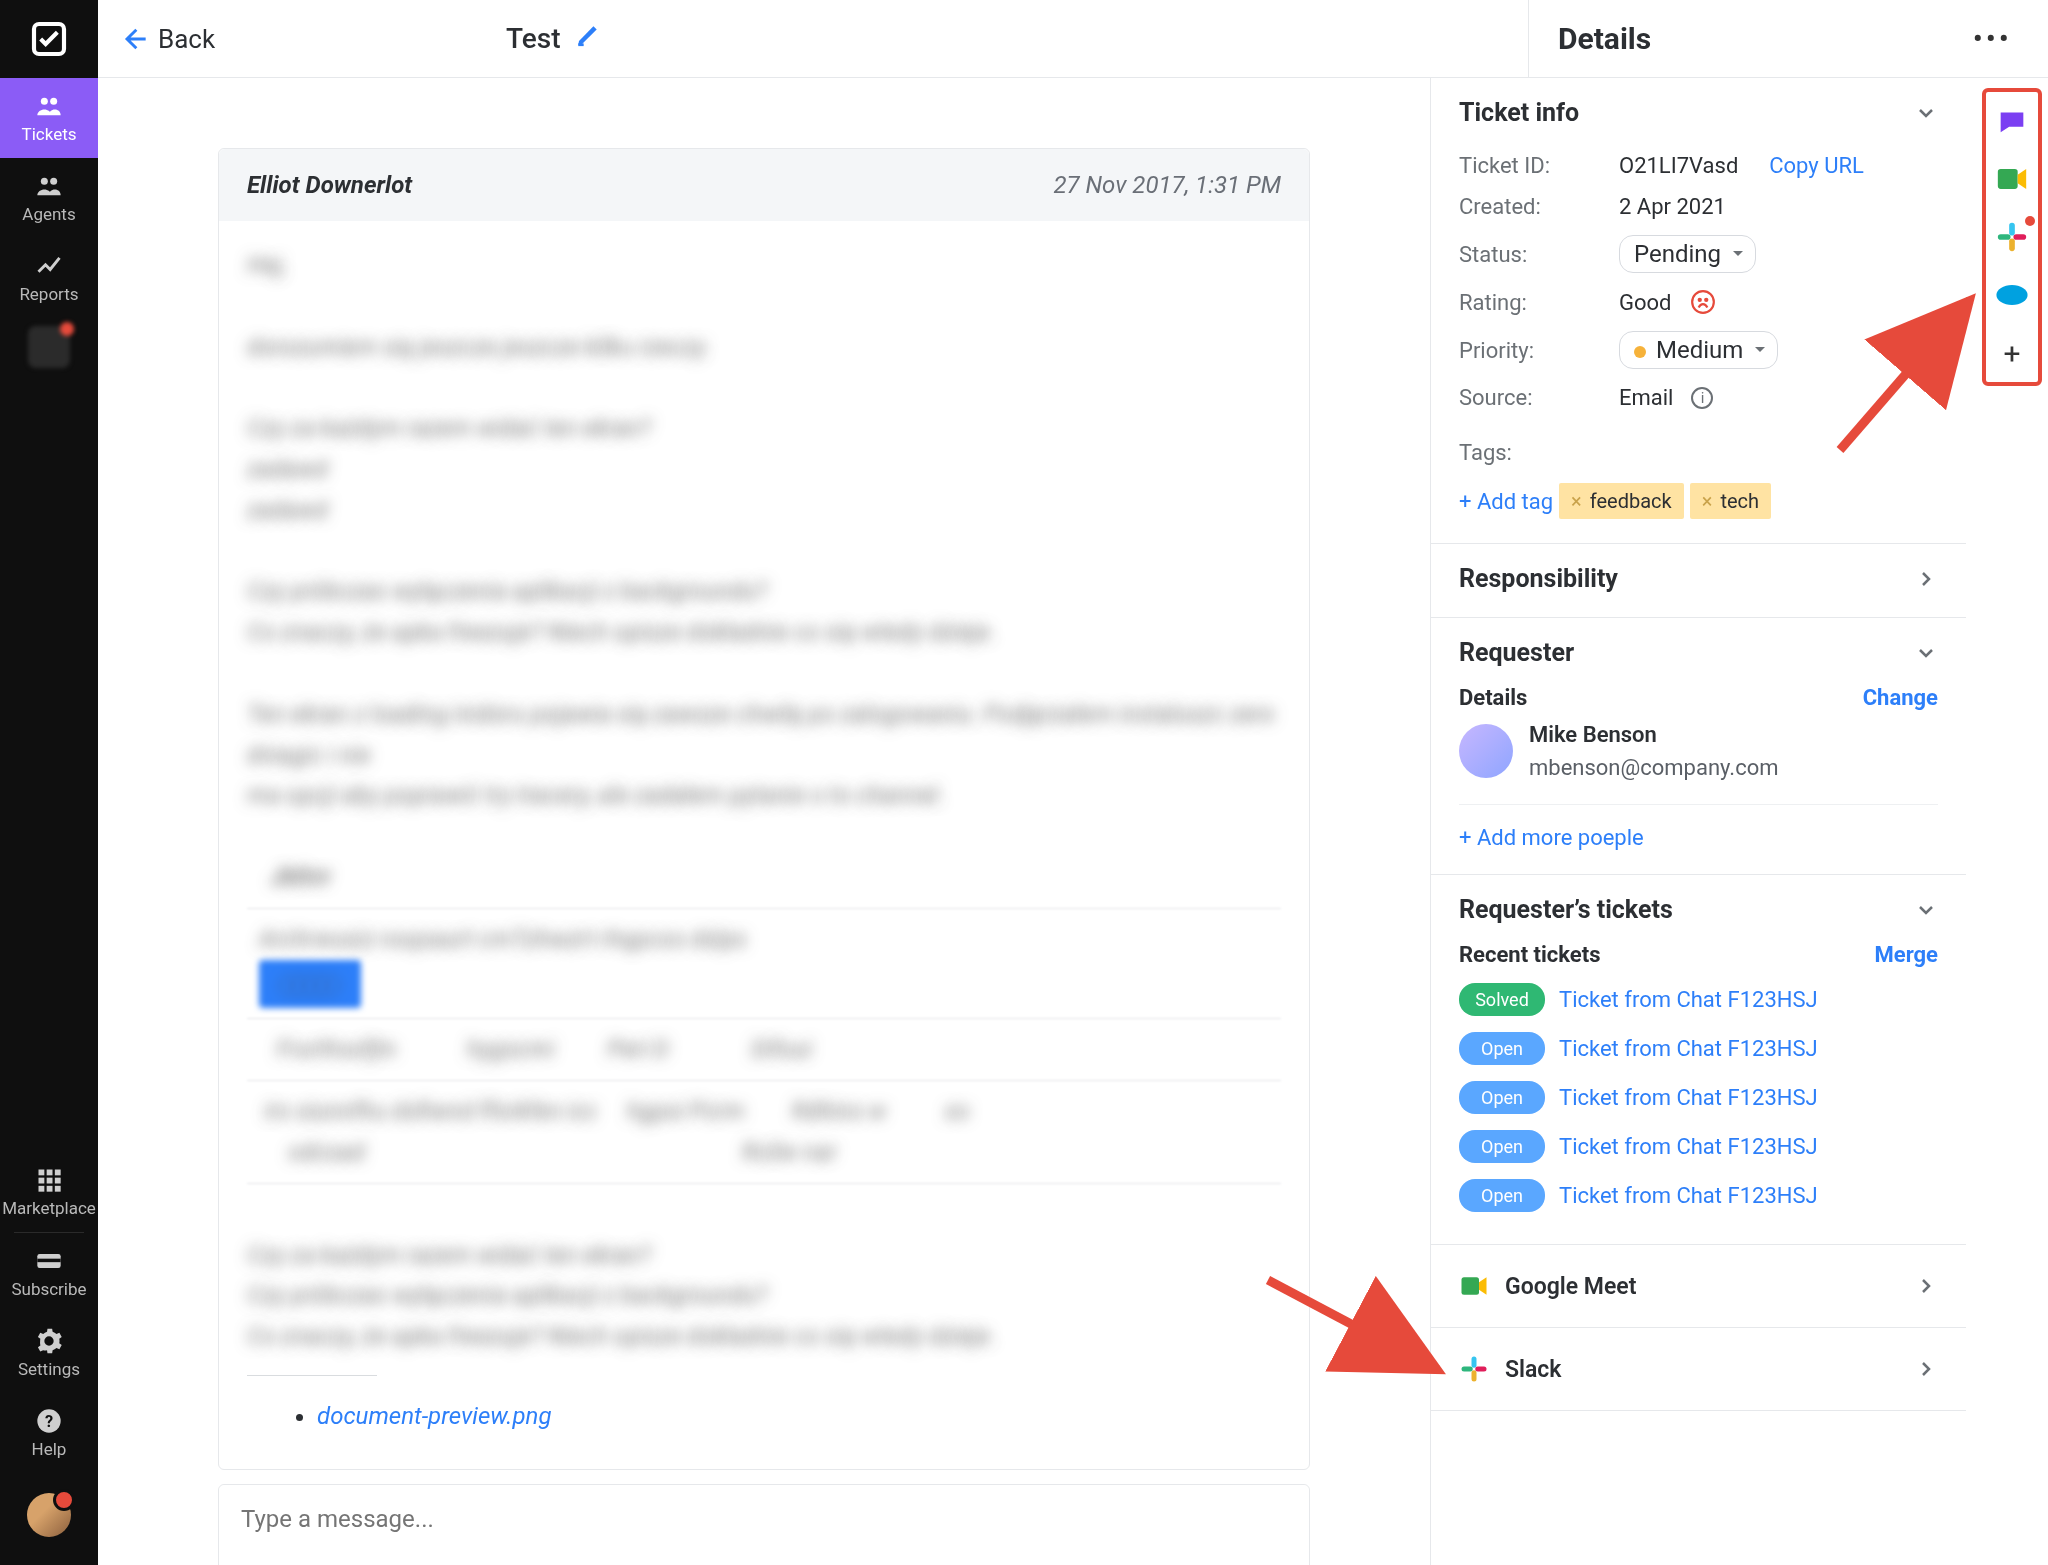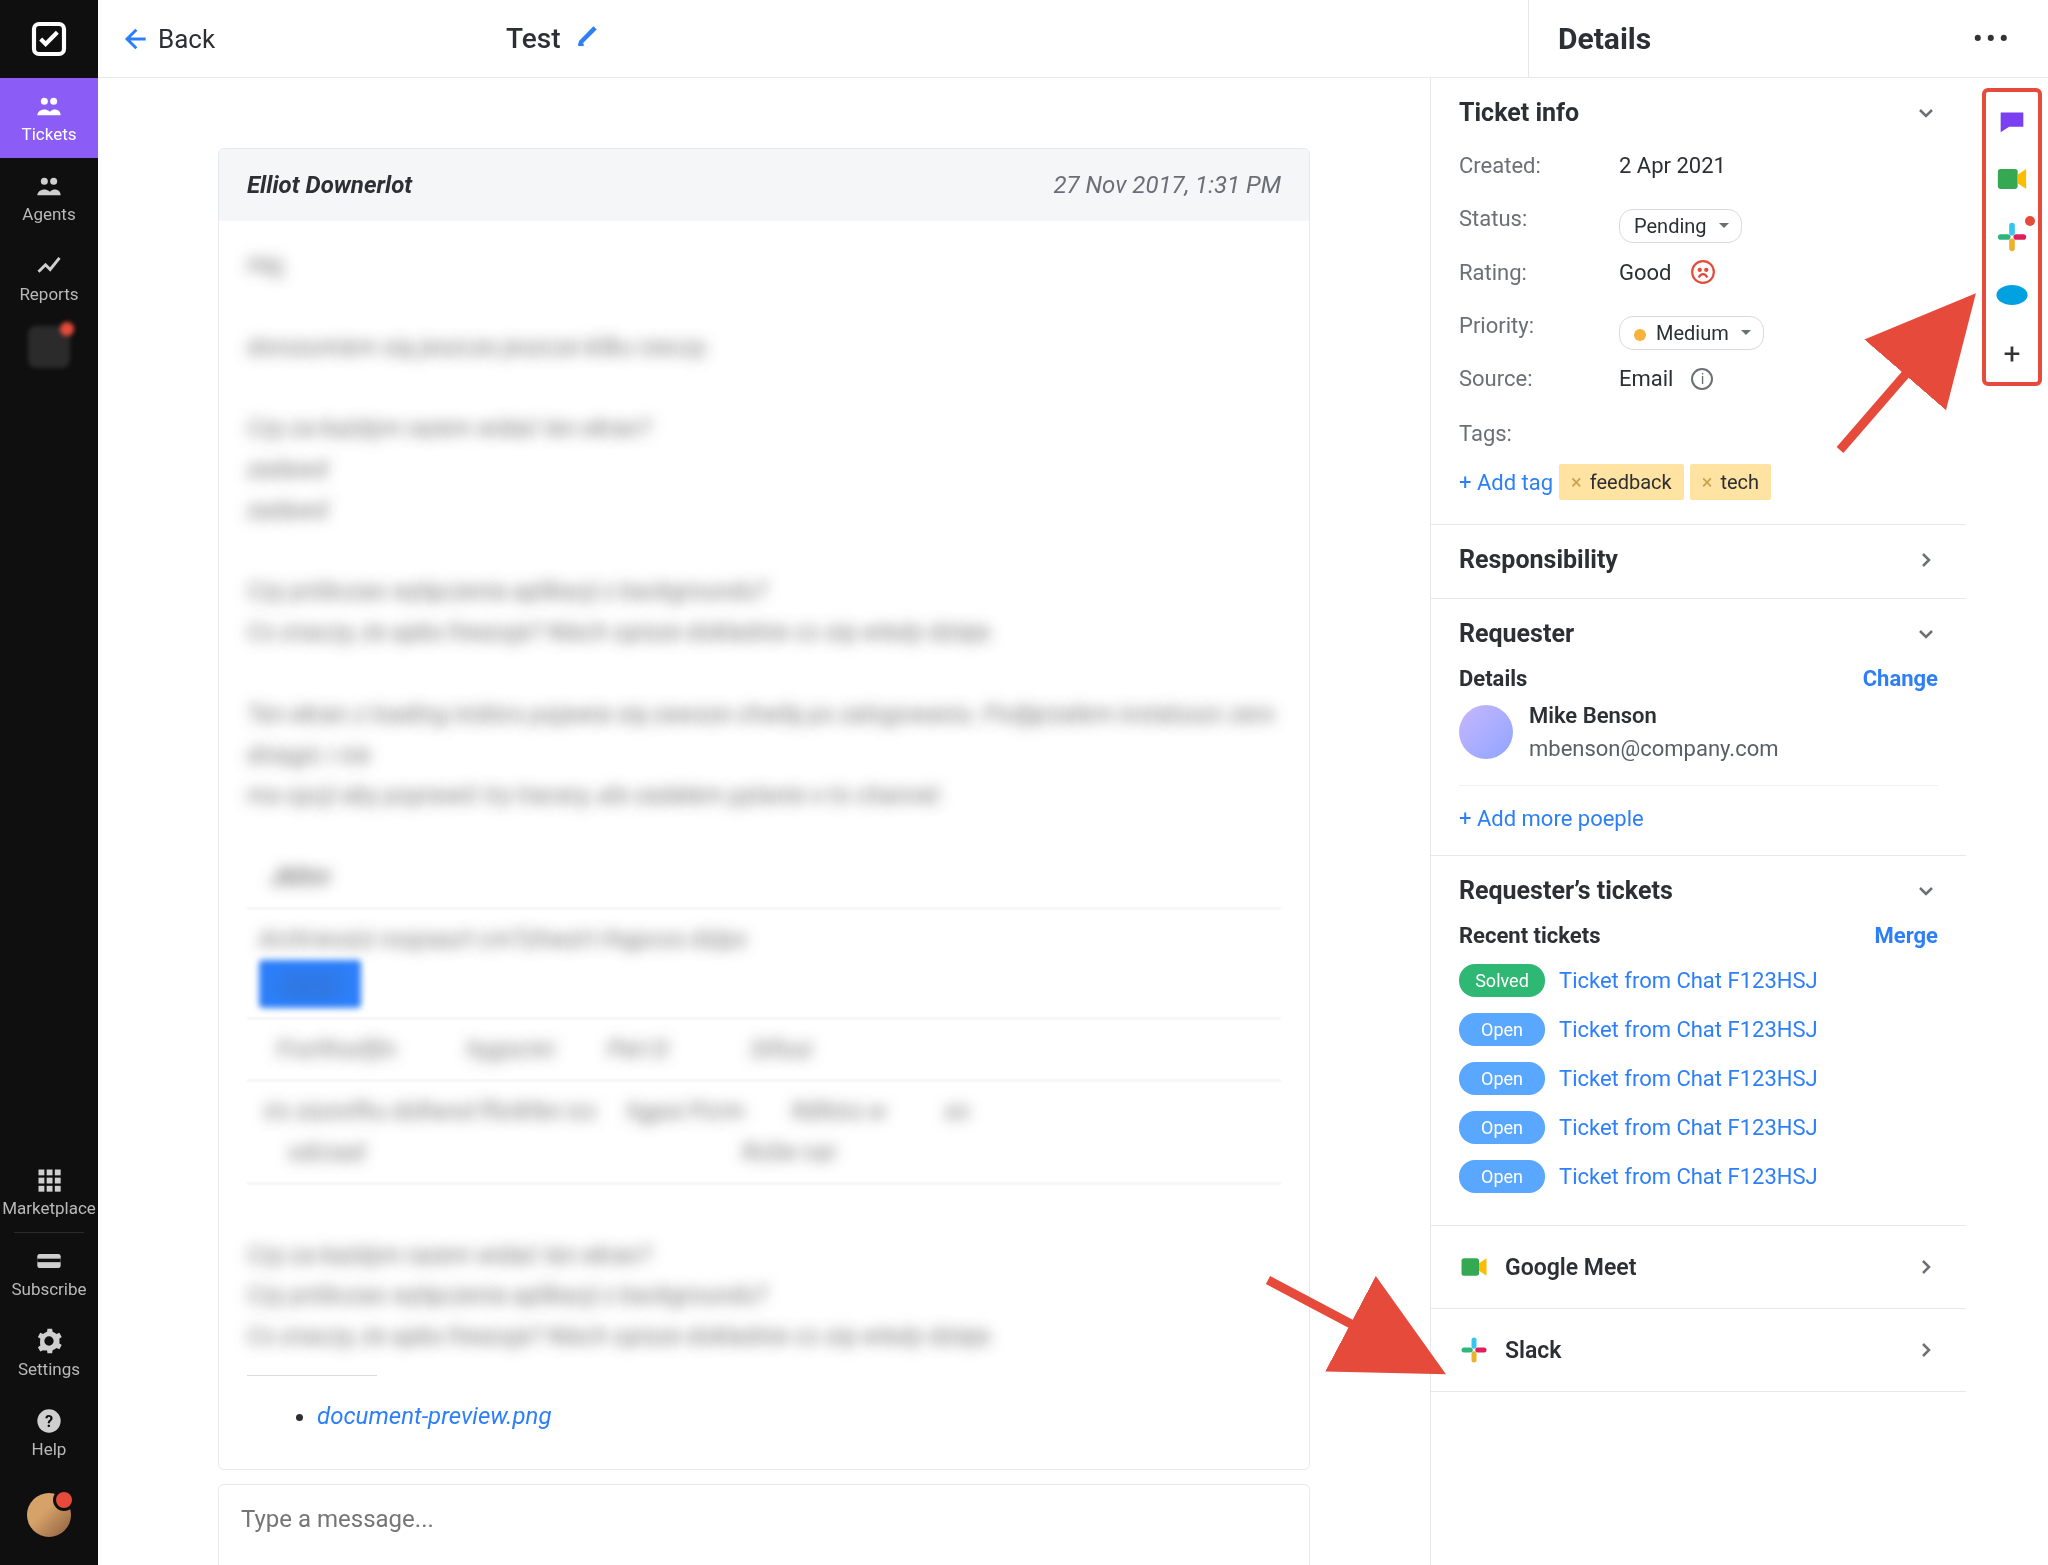--- a/index.html
+++ b/index.html
@@ -57,21 +57,21 @@
   .right { position:absolute; left:1430px; top:78px; width:536px; bottom:0; border-left:1px solid #e6e8eb; overflow-y:auto; font-size:22px; }
   .section { border-bottom:1px solid #e6e8eb; padding:20px 28px 24px; }
   .section .sec-title{ display:flex; justify-content:space-between; align-items:center; font-size:25px; font-weight:700; margin-bottom:18px;}
   .section.collapsed .sec-title{margin-bottom:0;}
   .chev { width:24px; height:24px; }
   .chev svg{width:24px;height:24px;fill:none;stroke:#6b7075;stroke-width:2.5;}
   .kv { display:flex; gap:10px; padding:8px 0; align-items:center;}
   .kv .k{ color:#6b7075; min-width:150px;}
   .kv .v{ color:#2c2f33;}
   .link{ color:#2d7ff9; cursor:pointer; }
-  .pill { border:1px solid #d7dadf; border-radius:14px; padding:4px 34px 4px 14px; font-size:20px; position:relative;margin-top:15px; }
+  .pill { border:1px solid #d7dadf; border-radius:14px; padding:4px 34px 4px 14px; font-size:24px; position:relative; }
   .pill::after{content:"";position:absolute;right:12px;top:50%;transform:translateY(-30%);border:5px solid transparent;border-top-color:#6b7075;}
   .pill .dot{display:inline-block;width:12px;height:12px;border-radius:50%;background:#f6b23a;margin-right:10px;vertical-align:middle;}
   .frown{ width:26px; height:26px; display:inline-block; vertical-align:middle; margin-left:8px;}
   .frown svg{width:26px;height:26px;fill:none;stroke:#e64a3b;stroke-width:2;}
   .info-ic{ width:22px;height:22px;display:inline-flex;align-items:center;justify-content:center;border:2px solid #6b7075;border-radius:50%;font-size:15px;color:#6b7075;margin-left:8px;}
   .tags { margin-top:10px; display:flex; gap:6px; align-items:center; flex-wrap:wrap;}
   .add-tag{ color:#2d7ff9; cursor:pointer;}
   .tag{ background:#ffe3a3; padding:6px 12px; border-radius:2px; font-size:20px; display:inline-flex; align-items:center; gap:8px;}
   .tag .x{ color:#c9a24a; cursor:pointer;}
   .sub-title{ font-weight:700; margin:6px 0 8px; }
@@ -247,20 +247,21 @@
 
 <div class="right">
 
   <div class="section">
     <div class="sec-title">
       <span>Ticket info</span>
       <span class="chev"><svg viewBox="0 0 24 24">
             <path d="M6 9l6 6 6-6"></path>
           </svg></span>
     </div>
+    <div class="kv"><span class="k">Ticket ID:</span><span class="v">O21LI7Vasd</span>&nbsp;&nbsp;<span class="link">Copy URL</span></div>
     <div class="kv">
         <span class="k">Created:</span>
         <span class="v">2 Apr 2021</span>
       </div>
     <div class="kv">
         <span class="k">Status:</span>
         <span class="pill"><span>Pending</span></span>
       </div>
     <div class="kv">
         <span class="k">Rating:</span>

